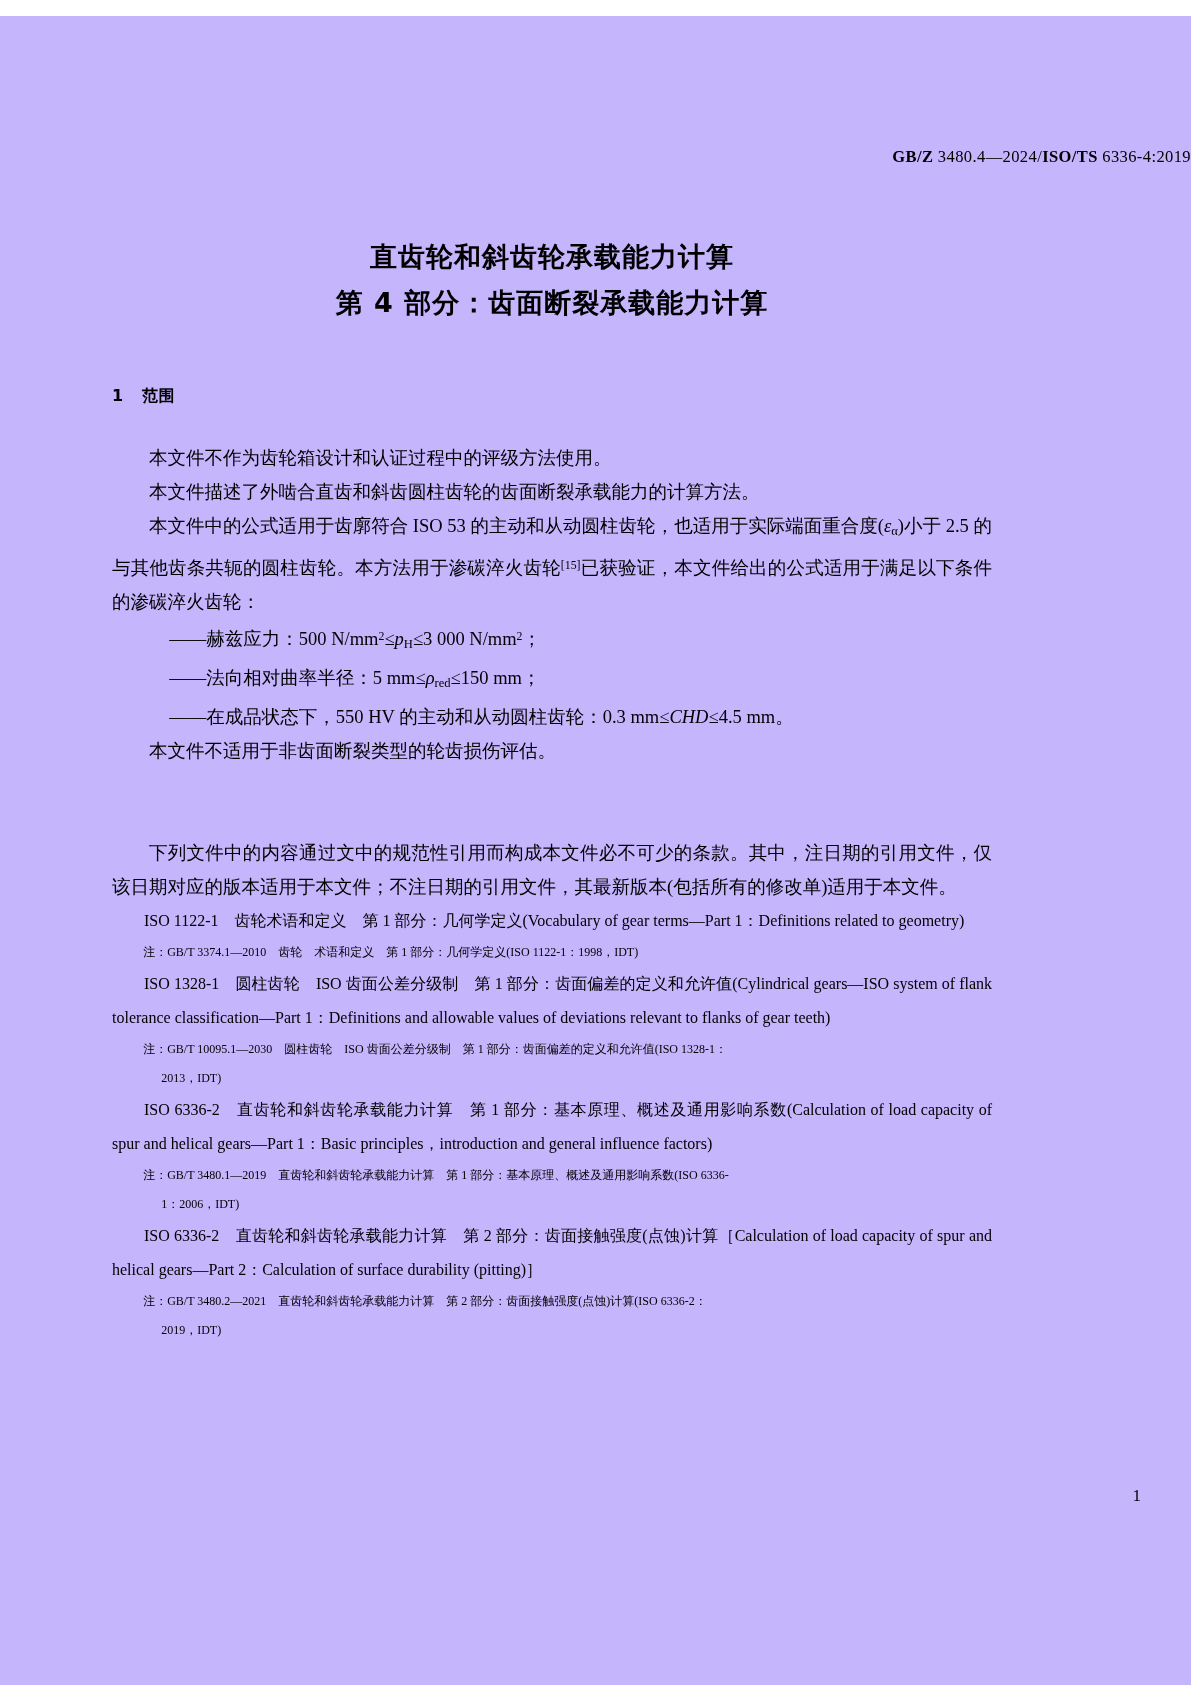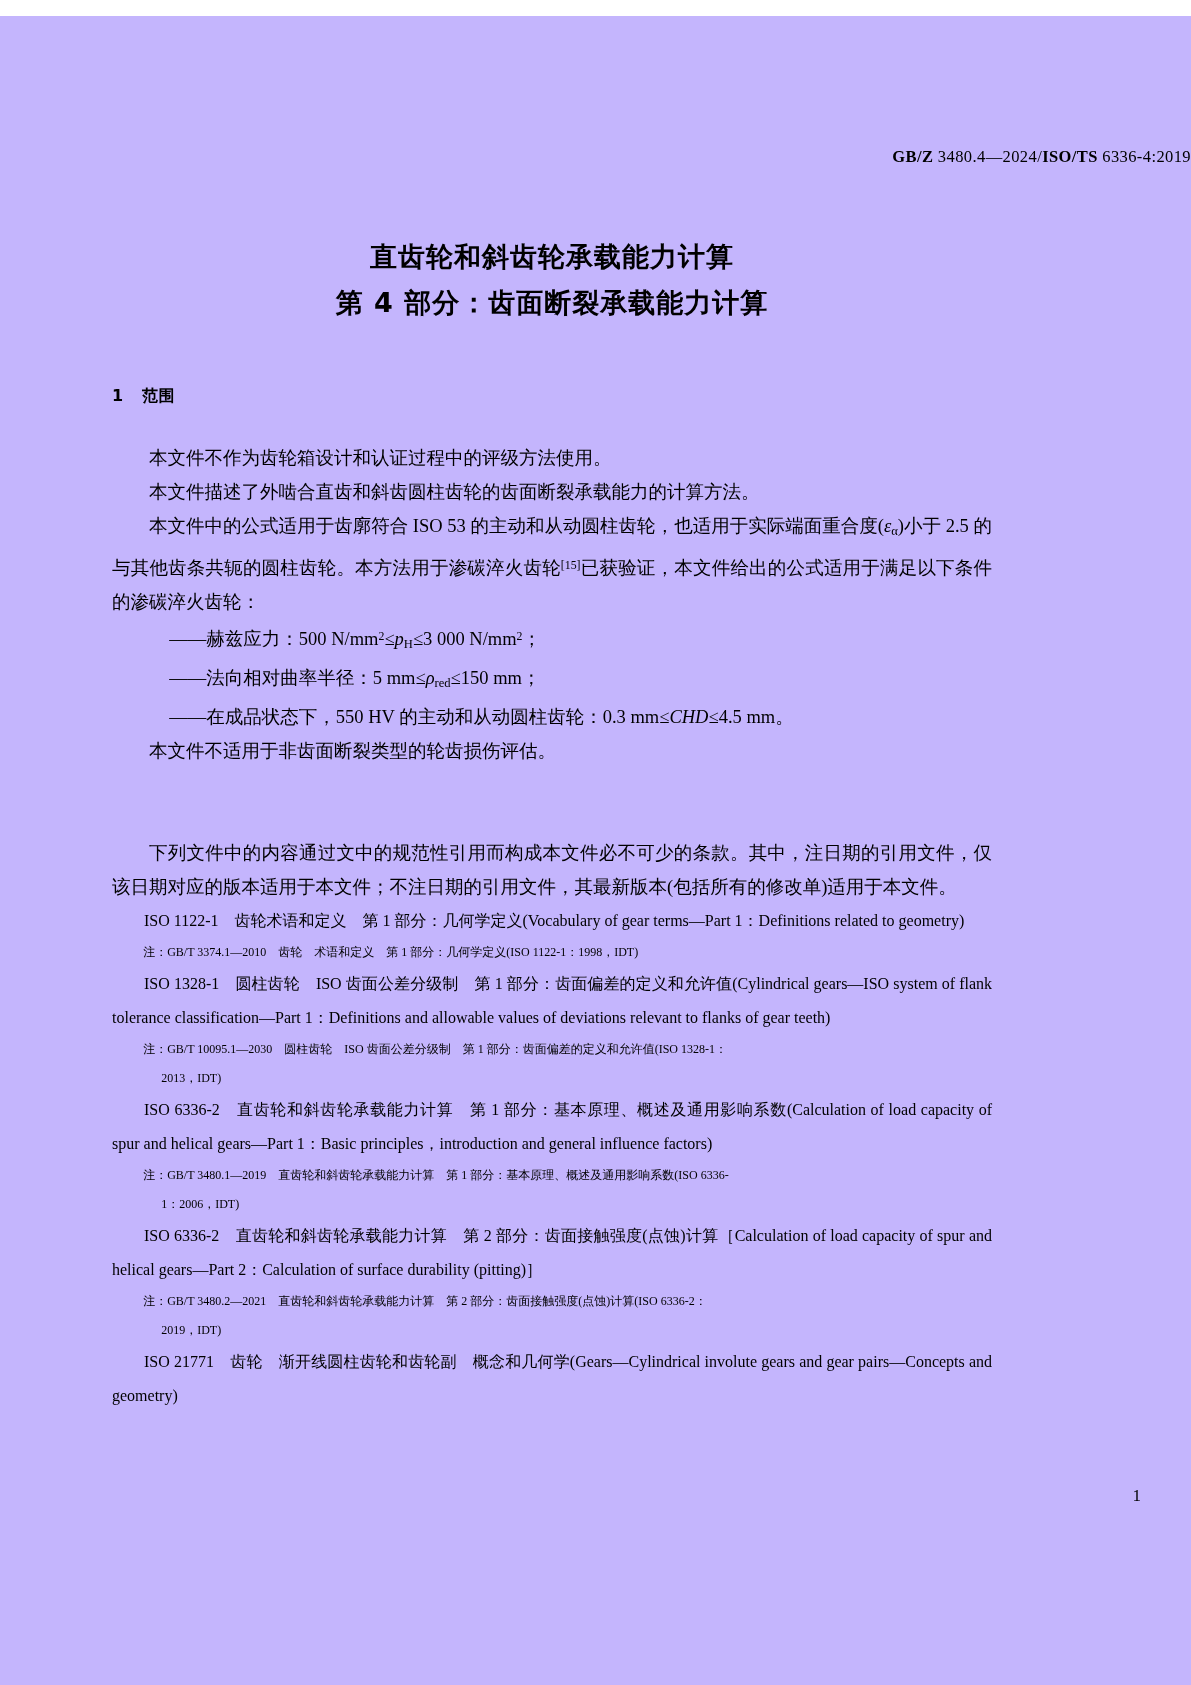--- a/index.html
+++ b/index.html
@@ -164,21 +164,20 @@
 
     <p class="ref"><span class="en">ISO 1328-1</span>　<span>圆柱齿轮　ISO 齿面公差分级制</span>　<span>第 1 部分：齿面偏差的定义和允许值</span><span class="en">(Cylindrical gears—ISO system of flank tolerance classification—Part 1：Definitions and allowable values of deviations relevant to flanks of gear teeth)</span></p>
     <p class="note"><span>注：GB/T 10095.1—2030　圆柱齿轮　ISO 齿面公差分级制　第 1 部分：齿面偏差的定义和允许值(ISO 1328-1：</span><span class="cont">2013，IDT)</span></p>
 
     <p class="ref"><span class="en">ISO 6336-2</span>　<span>直齿轮和斜齿轮承载能力计算</span>　<span>第 1 部分：基本原理、概述及通用影响系数</span><span class="en">(Calculation of load capacity of spur and helical gears—Part 1：Basic principles，introduction and general influence factors)</span></p>
     <p class="note"><span>注：GB/T 3480.1—2019　直齿轮和斜齿轮承载能力计算　第 1 部分：基本原理、概述及通用影响系数(ISO 6336-</span><span class="cont">1：2006，IDT)</span></p>
 
     <p class="ref"><span class="en">ISO 6336-2</span>　<span>直齿轮和斜齿轮承载能力计算</span>　<span>第 2 部分：齿面接触强度(点蚀)计算</span><span class="en">［Calculation of load capacity of spur and helical gears—Part 2：Calculation of surface durability (pitting)］</span></p>
     <p class="note"><span>注：GB/T 3480.2—2021　直齿轮和斜齿轮承载能力计算　第 2 部分：齿面接触强度(点蚀)计算(ISO 6336-2：</span><span class="cont">2019，IDT)</span></p>
 
-    <p class="ref"><span class="en">ISO 21771</span>　<span>齿轮　渐开线圆柱齿轮和齿轮副</span>　<span>概念和几何学</span><span class="en">(Gears—Cylindrical involute gears and gear pairs—Concepts and geometry)</span></p>
 
   </div>
 
   <div class="folio" style="right:50px; bottom:195px;">
     <span>1</span>
   </div>
 
 </div>
 
 </body></html>

